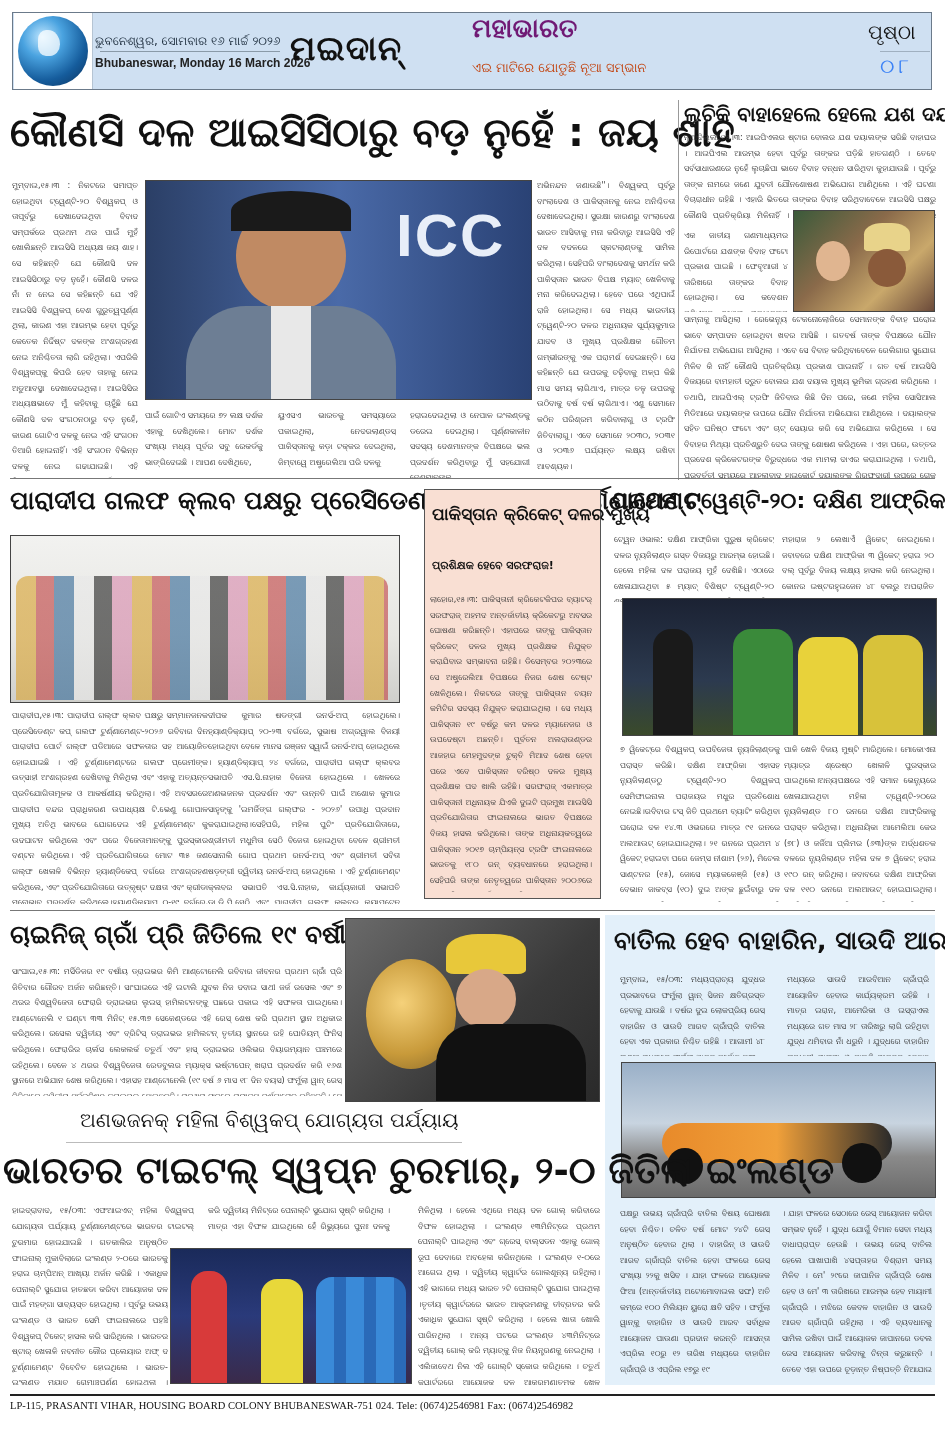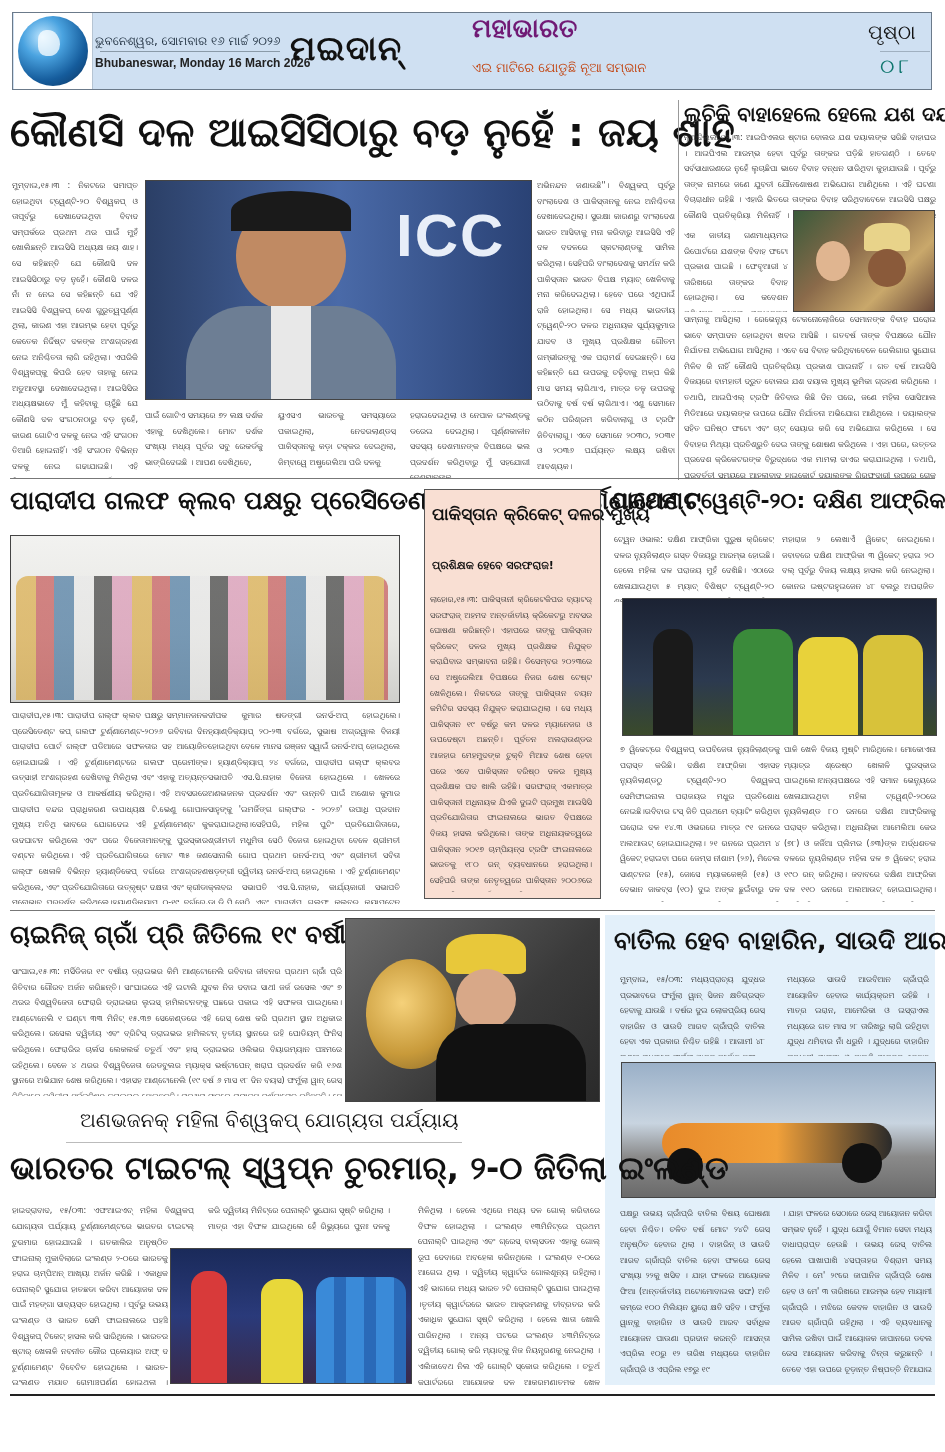--- a/index.html
+++ b/index.html
@@ -11,21 +11,21 @@
     background: radial-gradient(circle at 35% 30%, #bfe6ff 0%, #4aa3e0 30%, #155c9c 65%, #0a2f5a 100%); }
   .globe .ball::after { content: ""; position: absolute; left: 20px; top: 14px; width: 22px; height: 26px; border-radius: 40% 60% 50% 40%; background: rgba(255,255,255,0.75); }
   .date-or { left: 95px; top: 34px; font-size: 12px; color: #1a2a3a; }
   .date-rule { left: 100px; top: 51px; width: 180px; height: 1px; background: #8a9aa8; }
   .date-en { left: 95px; top: 56px; font-family: "Liberation Sans", sans-serif; font-size: 12px; font-weight: bold; color: #222; }
   .section-title { left: 290px; top: 28px; font-size: 34px; font-weight: bold; color: #111; letter-spacing: 1px; }
   .brand { left: 472px; top: 13px; font-size: 26px; font-weight: bold; color: #701a75; }
   .tagline { left: 472px; top: 60px; font-size: 13px; color: #c2410c; }
   .page-label { left: 868px; top: 20px; font-size: 20px; color: #111; }
   .page-rule { left: 880px; top: 51px; width: 50px; height: 1px; background: #a0b0c0; }
-  .page-num { left: 880px; top: 54px; font-size: 20px; color: #0f766e; letter-spacing: 4px; }
+  .page-num { left: 880px; top: 54px; font-size: 20px; color: #3b82f6; letter-spacing: 4px; }
 
   .headline { font-weight: bold; color: #111; white-space: nowrap; line-height: 1; }
   .body-col { font-size: 8px; line-height: 15.6px; color: #333; text-align: justify; overflow: hidden; }
   .photo { border: 1px solid #444; overflow: hidden; }
   .rule-h { height: 1px; background: #777; }
   .rule-v { width: 1px; background: #999; }
 
   .pink-box { background: #f9dfd3; border: 1px solid #555; }
   .blue-box { background: #e3f0fa; }
 
@@ -119,26 +119,27 @@
 <div class="abs photo" style="left:621px;top:1062px;width:313px;height:134px;background:linear-gradient(180deg,#9ab0c8 0%,#c8d4e0 45%,#8a8a8a 70%,#6a6a6a 100%);">
   <div style="position:absolute;left:40px;top:60px;width:230px;height:40px;border-radius:20px;background:linear-gradient(90deg,#e88a2a 0%,#f0a03a 50%,#2a2a2a 100%);"></div>
   <div style="position:absolute;left:45px;top:85px;width:36px;height:36px;border-radius:50%;background:#111;"></div>
   <div style="position:absolute;left:220px;top:80px;width:40px;height:40px;border-radius:50%;background:#111;"></div>
 </div>
 <div class="abs body-col" style="left:620px;top:1206px;width:150px;height:170px;">ପକ୍ଷରୁ ଉଭୟ ଗ୍ରାଁପ୍ରି ବାତିଲ ବିଷୟ ଘୋଷଣା ହେବା ନିଶ୍ଚିତ। ଚଳିତ ବର୍ଷ ମୋଟ ୨୪ଟି ରେସ୍ ଅନୁଷ୍ଠିତ ହେବାର ଥିଲା । ବାହାରିନ୍ ଓ ସାଉଦି ଆରବ ଗ୍ରାଁପ୍ରି ବାତିଲ ହେବା ଫଳରେ ରେସ୍ ସଂଖ୍ୟା ୨୨କୁ ଖସିବ । ଯାହା ଫଳରେ ଆୟୋଜକ ଫିଆ (ଅନ୍ତର୍ଜାତୀୟ ଅଟୋମୋବାଇଲ ସଙ୍ଘ) ଅତି କମ୍ରେ ୧୦୦ ମିଲିୟନ ୟୁରୋ କ୍ଷତି ସହିବ । ଫର୍ମୁଲା ୱାନ୍କୁ ବାହାରିନ ଓ ସାଉଦି ଆରବ ସର୍ବାଧିକ ଆୟୋଜନ ପାଉଣା ପ୍ରଦାନ କରନ୍ତି ।ଆସନ୍ତା ଏପ୍ରିଲ ୧୦ରୁ ୧୨ ତାରିଖ ମଧ୍ୟରେ ବାହାରିନ ଗ୍ରାଁପ୍ରି ଓ ଏପ୍ରିଲ ୧୭ରୁ ୧୯</div>
 <div class="abs body-col" style="left:782px;top:1206px;width:150px;height:170px;">। ଯାହା ଫଳରେ ସେଠାରେ ରେସ୍ ଆୟୋଜନ କରିବା ସମ୍ଭବ ନୁହେଁ । ଯୁଦ୍ଧ ଯୋଗୁଁ ବିମାନ ସେବା ମଧ୍ୟ ବାଧାପ୍ରାପ୍ତ ହେଉଛି । ଉଭୟ ରେସ୍ ବାତିଲ ହେଲେ ପାଖାପାଖି ୪ସପ୍ତାହର ବିଶ୍ରାମ ସମୟ ମିଳିବ । ମେ' ୨୯ରେ ଜାପାନିଜ ଗ୍ରାଁପ୍ରି ଶେଷ ହେବ ଓ ମେ' ୩ ତାରିଖରେ ଆରମ୍ଭ ହେବ ମାୟାମୀ ଗ୍ରାଁପ୍ରି । ମଝିରେ କେବଳ ବାହାରିନ ଓ ସାଉଦି ଆରବ ଗ୍ରାଁପ୍ରି ରହିଥିଲା । ଏହି ବ୍ୟବଧାନକୁ ସାମିଲ ରଖିବା ପାଇଁ ଆୟୋଜକ ଜାପାନରେ ଡବଲ ରେସ ଆୟୋଜନ କରିବାକୁ ଚିନ୍ତା କରୁଛନ୍ତି । ତେବେ ଏହା ଉପରେ ଚୂଡ଼ାନ୍ତ ନିଷ୍ପତ୍ତି ନିଆଯାଇ ନାହିଁ ।</div>
 
 <div class="abs headline" style="left:80px;top:1110px;font-size:20px;font-weight:normal;">ଅଣଭଜନକ୍ ମହିଳା ବିଶ୍ୱକପ୍ ଯୋଗ୍ୟତା ପର୍ଯ୍ୟାୟ</div>
 <div class="abs rule-h" style="left:66px;top:1142px;width:396px;background:#bbb;"></div>
-<div class="abs headline" style="left:10px;top:1152px;font-size:32px;">ଭାରତର ଟାଇଟଲ୍ ସ୍ୱପ୍ନ ଚୁରମାର୍, ୨-୦ ଜିତିଲା ଇଂଲଣ୍ଡ</div>
+<div class="abs headline" style="left:3px;top:1152px;font-size:37px;">ଭାରତର ଟାଇଟଲ୍ ସ୍ୱପ୍ନ ଚୁରମାର୍, ୨-୦ ଜିତିଲା ଇଂଲଣ୍ଡ</div>
 <div class="abs body-col" style="left:12px;top:1203px;width:182px;height:30px;">ହାଇଦ୍ରାବାଦ, ୧୫/୦୩: ଏଫଆଇଏଚ୍ ମହିଳା ବିଶ୍ୱକପ୍ ଯୋଗ୍ୟତା ପର୍ଯ୍ୟାୟ ଟୁର୍ଣ୍ଣାମେଣ୍ଟରେ ଭାରତର ଟାଇଟଲ୍ ସ୍ୱପ୍ନ</div>
 <div class="abs body-col" style="left:12px;top:1235px;width:156px;height:150px;">ଚୁରମାର ହୋଇଯାଇଛି । ଗତକାଲିର ଅନୁଷ୍ଠିତ ଫାଇନାଲ୍ ମୁକାବିଲାରେ ଇଂଲଣ୍ଡ ୨-୦ରେ ଭାରତକୁ ହରାଇ ଚାମ୍ପିଅନ୍ ଆଖ୍ୟା ଅର୍ଜନ କରିଛି । ଏକାଧିକ ପେନାଲ୍ଟି ସୁଯୋଗ ହାତଛଡା କରିବା ଆୟୋଜକ ଦଳ ପାଇଁ ମହଙ୍ଗା ସାବ୍ୟସ୍ତ ହୋଇଥିଲା । ପୂର୍ବରୁ ଉଭୟ ଇଂଲଣ୍ଡ ଓ ଭାରତ ସେମି ଫାଇନାଲରେ ପହଞ୍ଚି ବିଶ୍ୱକପ୍ ଟିକେଟ୍ ହାସଲ କରି ସାରିଥିଲେ । ଭାରତର ଷ୍ଟାର୍ ଖେଳାଳି ନବନୀତ କୌର ପ୍ଲେୟାର ଅଫ୍ ଦ ଟୁର୍ଣ୍ଣାମେଣ୍ଟ ବିବେଚିତ ହୋଇଥିଲେ । ଭାରତ-ଇଂଲଣ୍ଡ ମ୍ୟାଚ୍ ରୋମାଞ୍ଚପୂର୍ଣ୍ଣ ହୋଇଥିଲା । ପ୍ରଥମ କ୍ୱାର୍ଟର ଆରମ୍ଭରୁ ଭାରତ ଜୋରଦାର ଆକ୍ରମଣ</div>
 <div class="abs body-col" style="left:208px;top:1203px;width:182px;height:30px;">କରି ଦ୍ୱିତୀୟ ମିନିଟ୍ରେ ପେନାଲ୍ଟି ସୁଯୋଗ ସୃଷ୍ଟି କରିଥିଲା । ମାତ୍ର ଏହା ବିଫଳ ଯାଇଥିଲେ ହେଁ ରିଭ୍ୟୁରେ ପୁନଃ ଦଳକୁ ପେନାଲ୍ଟି</div>
 <div class="abs photo" style="left:170px;top:1248px;width:240px;height:134px;background:linear-gradient(180deg,#1a2a5a 0%,#2a3a7a 50%,#3a2a4a 100%);">
   <div style="position:absolute;left:20px;top:22px;width:36px;height:112px;background:#d83a3a;border-radius:16px 16px 0 0;"></div>
   <div style="position:absolute;left:90px;top:30px;width:42px;height:104px;background:#e8d83a;border-radius:16px 16px 0 0;"></div>
   <div style="position:absolute;left:145px;top:28px;width:90px;height:106px;background:repeating-linear-gradient(90deg,#3a8ad8 0 18px,#2a6ab8 18px 30px);border-radius:16px 16px 0 0;"></div>
 </div>
 <div class="abs body-col" style="left:418px;top:1203px;width:182px;height:182px;">ମିଳିଥିଲା । ହେଲେ ଏଥିରେ ମଧ୍ୟ ଦଳ ଗୋଲ୍ କରିବାରେ ବିଫଳ ହୋଇଥିଲା । ଇଂଲଣ୍ଡ ୧୩ମିନିଟ୍ରେ ପ୍ରଥମ ପେନାଲ୍ଟି ପାଇଥିଲା ଏବଂ ଗ୍ରେସ୍ ବାଲ୍ସଡନ ଏହାକୁ ଗୋଲ୍ ରୂପ ଦେବାରେ ଅବହେଳା କରିନଥିଲେ । ଇଂଲଣ୍ଡ ୧-୦ରେ ଆଗେଇ ଥିଲା । ଦ୍ୱିତୀୟ କ୍ୱାର୍ଟର ଗୋଲଶୂନ୍ୟ ରହିଥିଲା। ଏହି ଭାଗରେ ମଧ୍ୟ ଭାରତ ୨ଟି ପେନାଲ୍ଟି ସୁଯୋଗ ପାଇଥିଲା ।ତୃତୀୟ କ୍ୱାର୍ଟରରେ ଭାରତ ଆକ୍ରମଣକୁ ତୀବ୍ରତର କରି ଏକାଧିକ ସୁଯୋଗ ସୃଷ୍ଟି କରିଥିଲା । ହେଲେ ଖାତା ଖୋଲି ପାରିନଥିଲା । ଅନ୍ୟ ପଟରେ ଇଂଲଣ୍ଡ ୪୩ମିନିଟ୍ରେ ଦ୍ୱିତୀୟ ଗୋଲ୍ କରି ମ୍ୟାଚ୍କୁ ନିଜ ନିୟନ୍ତ୍ରଣକୁ ନେଇଥିଲା । ଏଲିଜାବେଥ ନିଲ ଏହି ଗୋଲ୍ଟି ସ୍କୋର କରିଥିଲେ । ଚତୁର୍ଥ କ୍ୱାର୍ଟରରେ ଆୟୋଜକ ଦଳ ଆକ୍ରମଣାତ୍ମକ ଖେଳ ପ୍ରଦର୍ଶନ କରିଥିଲେ ମଧ୍ୟ ଗୋଟିଏ ବି ଗୋଲ୍ ପରିଶୋଧ କରିନପାରି ଶେଷରେ ୦-୨ରେ ପରାଜିତ ହୋଇଥିଲା ।</div>
 
 <div class="abs footer-rule"></div>
 <div class="abs footer">
+  <div>LP-115, PRASANTI VIHAR, HOUSING BOARD COLONY BHUBANESWAR-751 024. Tele: (0674)2546981 Fax: (0674)2546982</div>
 </div>
 
 </body></html>

